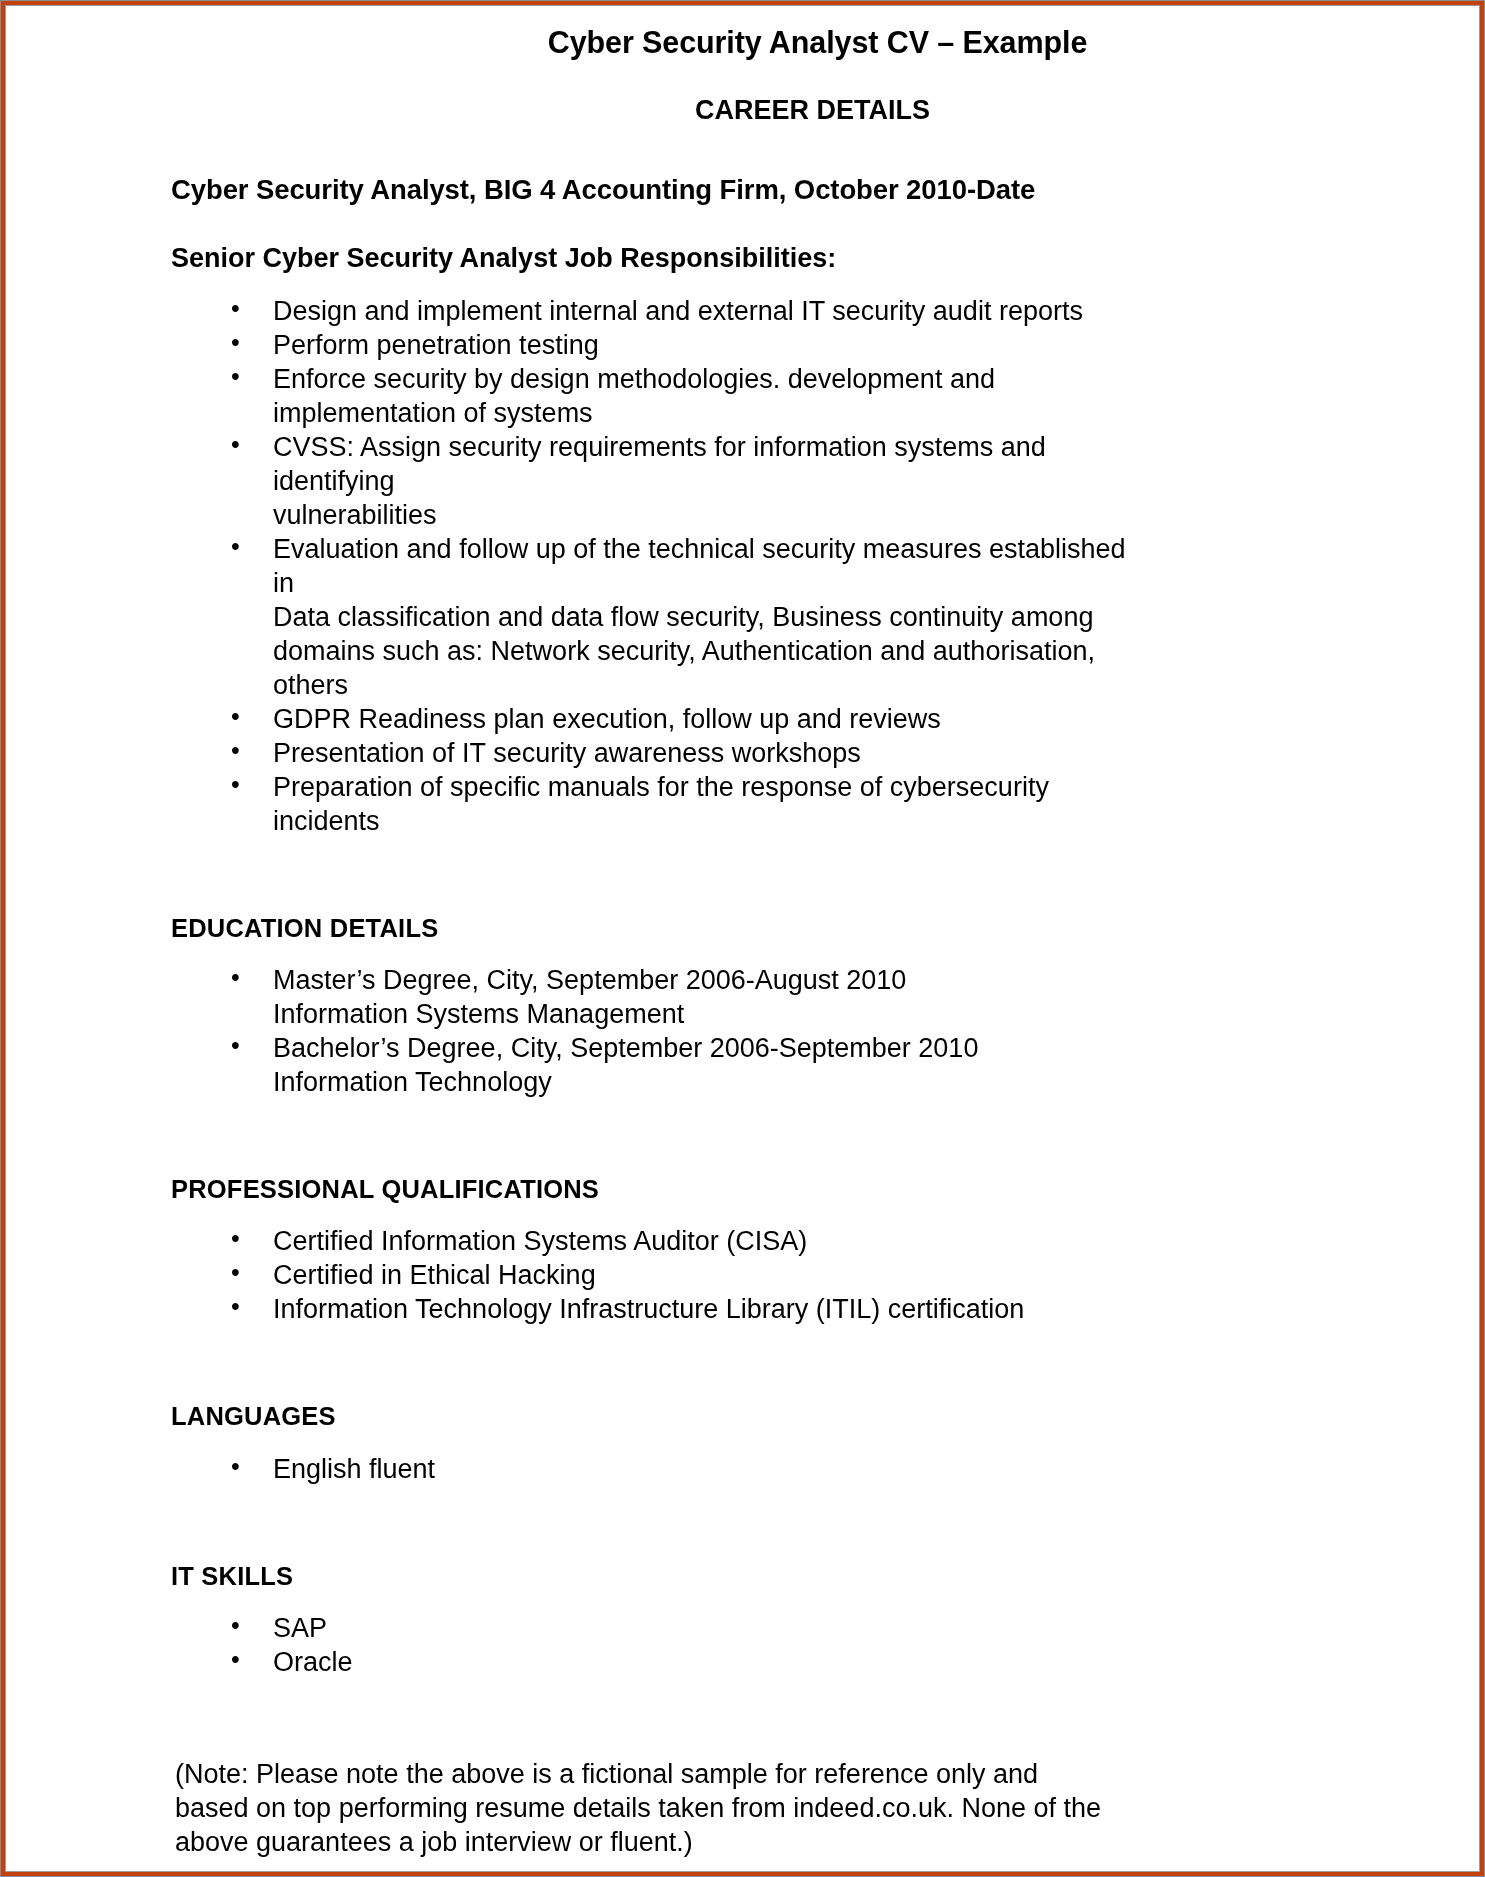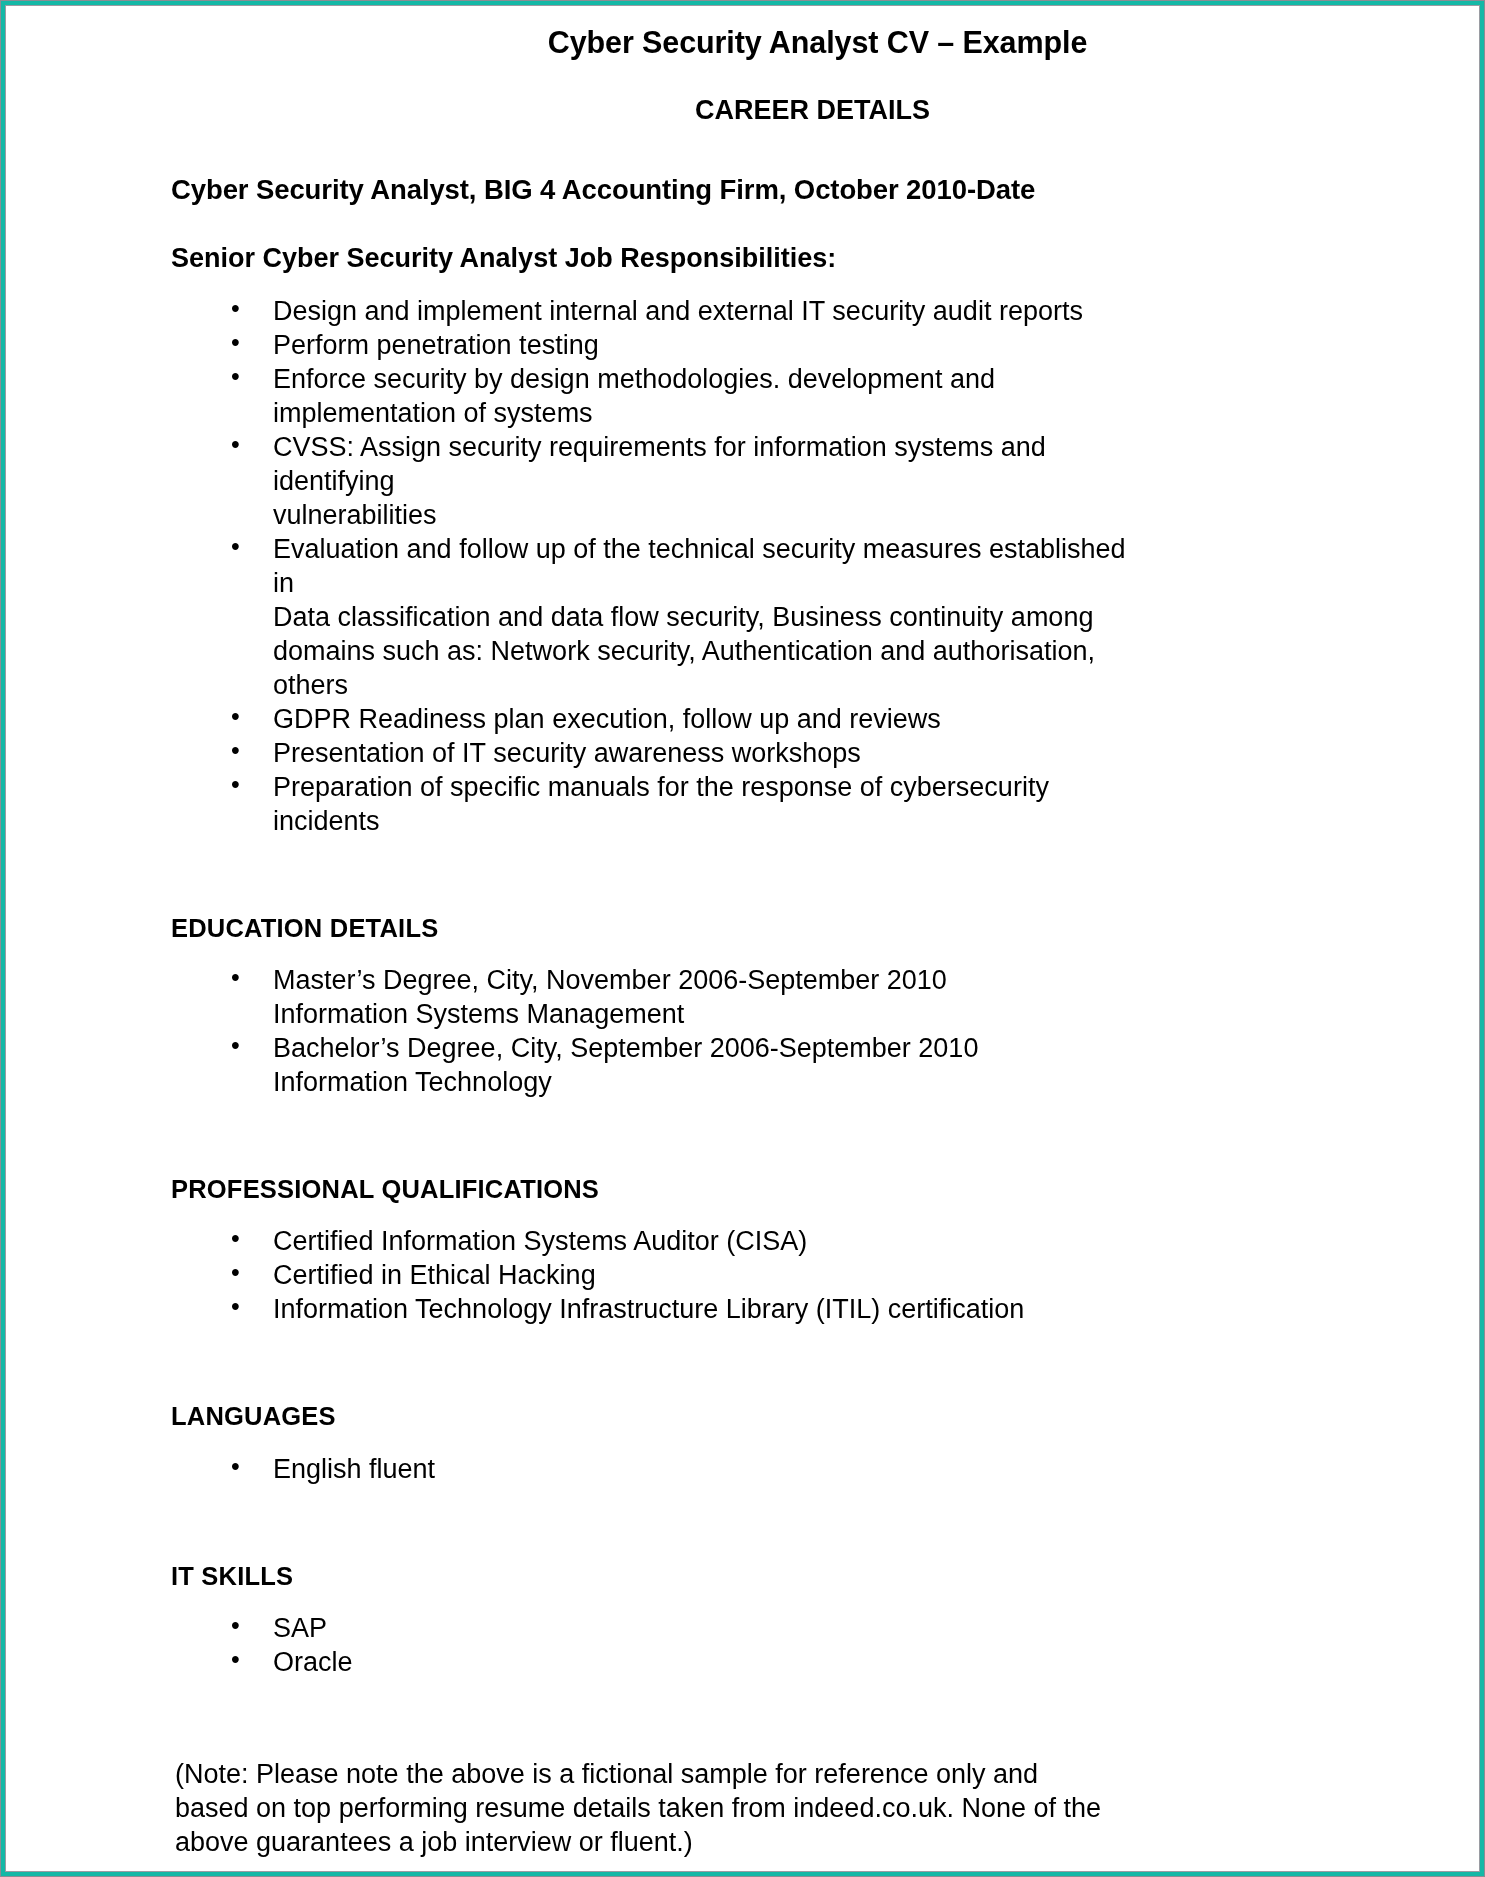--- a/index.html
+++ b/index.html
@@ -9,21 +9,21 @@
   }
   body {
     font-family: "Liberation Sans", sans-serif;
     color: #000000;
   }
   #page {
     position: relative;
     width: 1485px;
     height: 1877px;
     box-sizing: border-box;
-    background: #14b8a6;
+    background: #c2410c;
     border: 1px solid #8b8d94;
     margin: 0;
     overflow: hidden;
   }
   #page-inner {
     position: absolute;
     left: 4px;
     top: 4px;
     right: 4px;
     bottom: 4px;
@@ -164,21 +164,21 @@
           <span class="bullet-line">incidents</span>
         </li>
       </ul>
 
     <div class="gap-xl"></div>
 
     <h3 class="section-heading">EDUCATION DETAILS</h3>
 
     <ul class="bullets" id="list-education">
         <li>
-          <span class="bullet-line">Master’s Degree, City, November 2006-September 2010</span>
+          <span class="bullet-line">Master’s Degree, City, September 2006-August 2010</span>
           <span class="bullet-line">Information Systems Management</span>
         </li>
         <li>
           <span class="bullet-line">Bachelor’s Degree, City, September 2006-September 2010</span>
           <span class="bullet-line">Information Technology</span>
         </li>
       </ul>
 
     <div class="gap-xl"></div>
 

